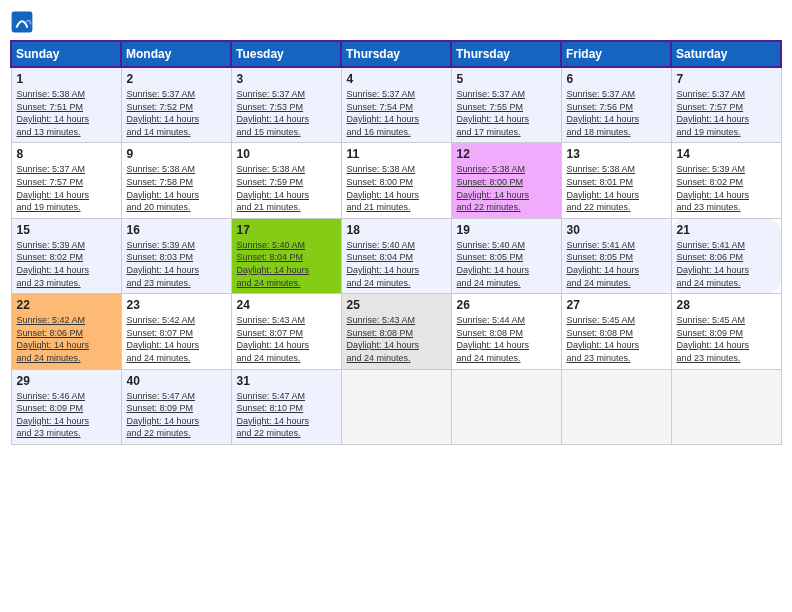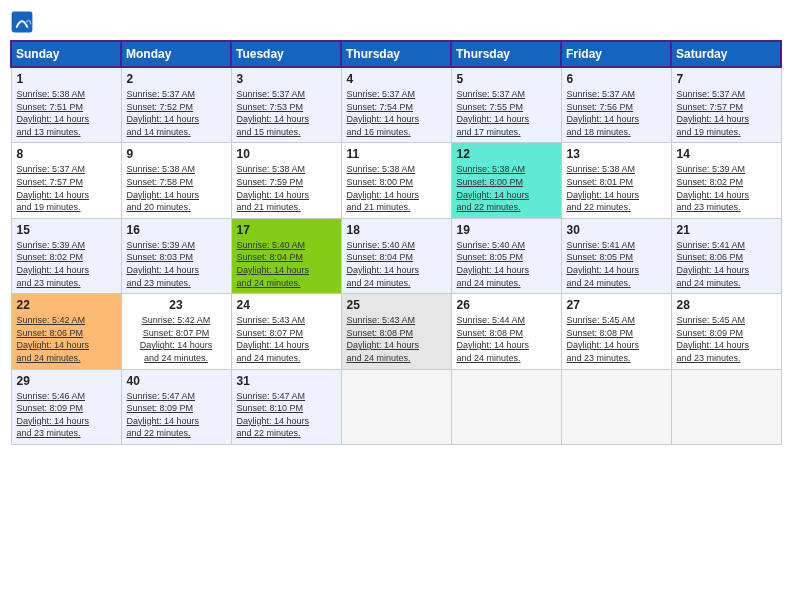--- a/index.html
+++ b/index.html
@@ -195,21 +195,21 @@
 Daylight: 14 hours
 and 21 minutes.</div>
         </td>
         <td style="background: rgb(255, 255, 255);">
           <span class="day-num">11</span>
           <div class="day-info" style="white-space: pre-line;">Sunrise: 5:38 AM
 Sunset: 8:00 PM
 Daylight: 14 hours
 and 21 minutes.</div>
         </td>
-        <td style="background: #5eead4;">
+        <td style="background: #f0abfc;">
           <span class="day-num">12</span>
           <div class="day-info" style="white-space: pre-line;">Sunrise: 5:38 AM
 Sunset: 8:00 PM
 Daylight: 14 hours
 and 22 minutes.</div>
         </td>
         <td style="background: rgb(255, 255, 255);">
           <span class="day-num">13</span>
           <div class="day-info" style="white-space: pre-line;">Sunrise: 5:38 AM
 Sunset: 8:01 PM
@@ -260,37 +260,37 @@
 Daylight: 14 hours
 and 24 minutes.</div>
         </td>
         <td style="background: rgb(238, 242, 255);">
           <span class="day-num">30</span>
           <div class="day-info" style="white-space: pre-line;">Sunrise: 5:41 AM
 Sunset: 8:05 PM
 Daylight: 14 hours
 and 24 minutes.</div>
         </td>
-        <td style="background: rgb(238, 242, 255);">
+        <td style="background: rgb(238, 242, 255); border-radius: 15px;">
           <span class="day-num">21</span>
           <div class="day-info" style="white-space: pre-line;">Sunrise: 5:41 AM
 Sunset: 8:06 PM
 Daylight: 14 hours
 and 24 minutes.</div>
         </td>
       </tr>
       <tr>
         <td style="background: #fdba74;">
           <span class="day-num">22</span>
           <div class="day-info" style="white-space: pre-line;">Sunrise: 5:42 AM
 Sunset: 8:06 PM
 Daylight: 14 hours
 and 24 minutes.</div>
         </td>
-        <td style="background: rgb(255, 255, 255); text-align: center;">
+        <td style="background: rgb(255, 255, 255);">
           <span class="day-num">23</span>
           <div class="day-info" style="white-space: pre-line;">Sunrise: 5:42 AM
 Sunset: 8:07 PM
 Daylight: 14 hours
 and 24 minutes.</div>
         </td>
         <td style="background: rgb(255, 255, 255);">
           <span class="day-num">24</span>
           <div class="day-info" style="white-space: pre-line;">Sunrise: 5:43 AM
 Sunset: 8:07 PM

